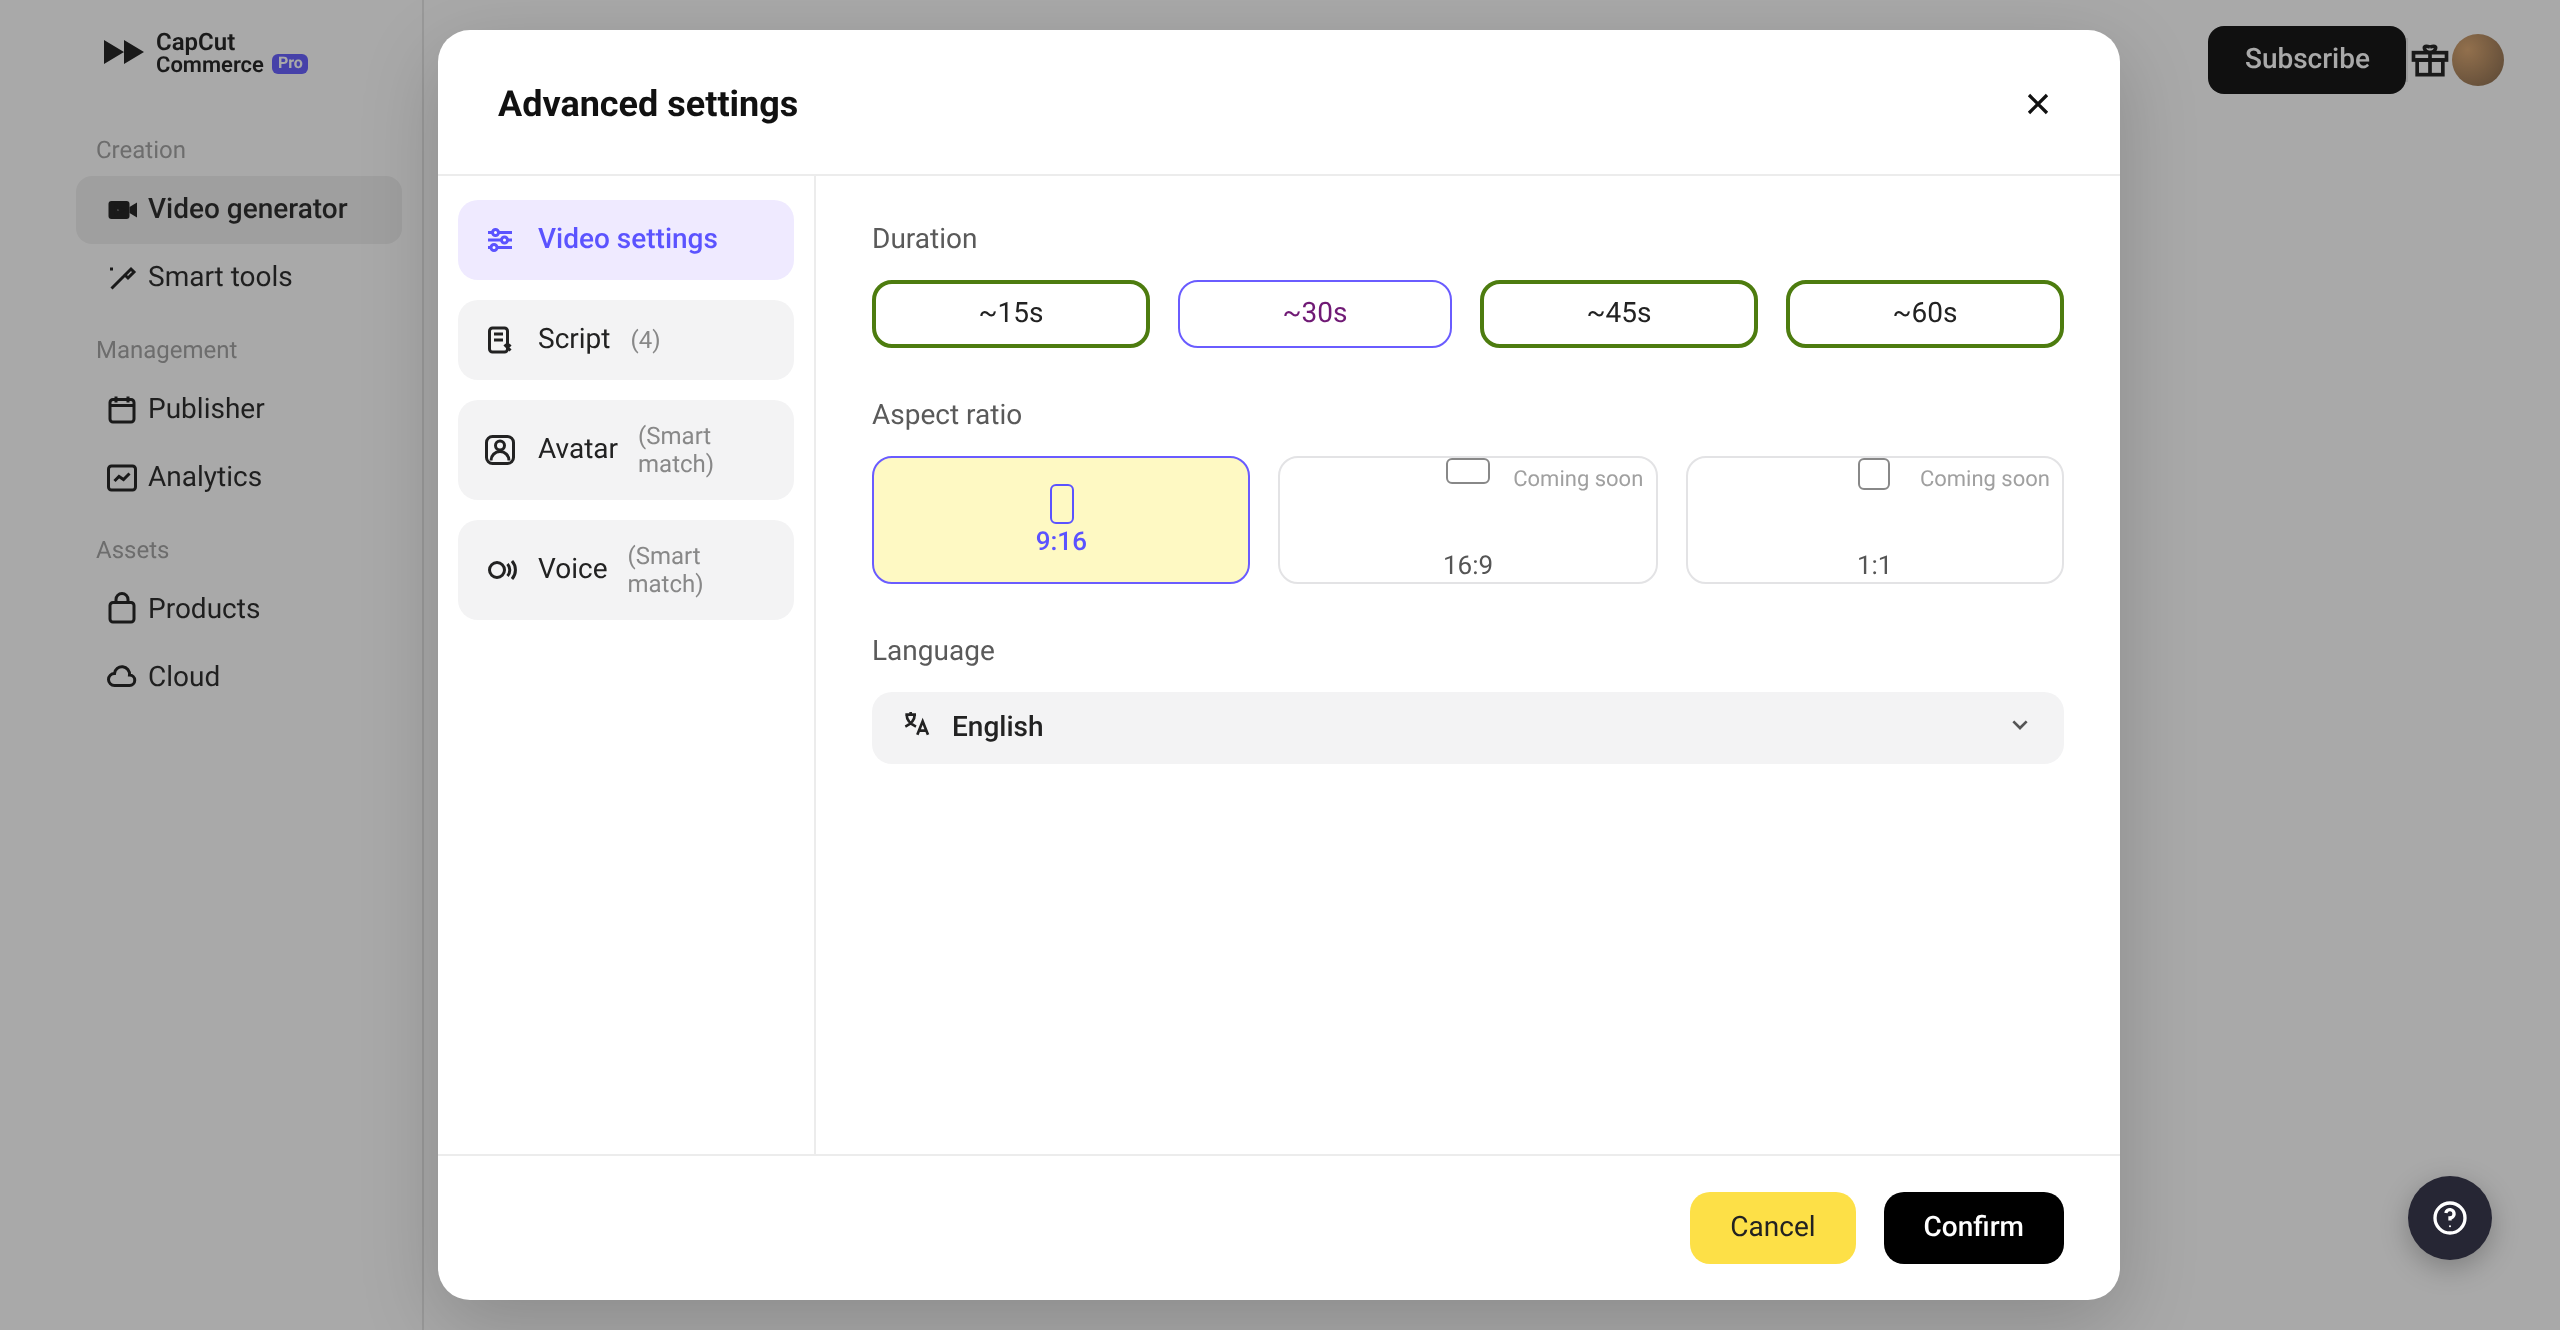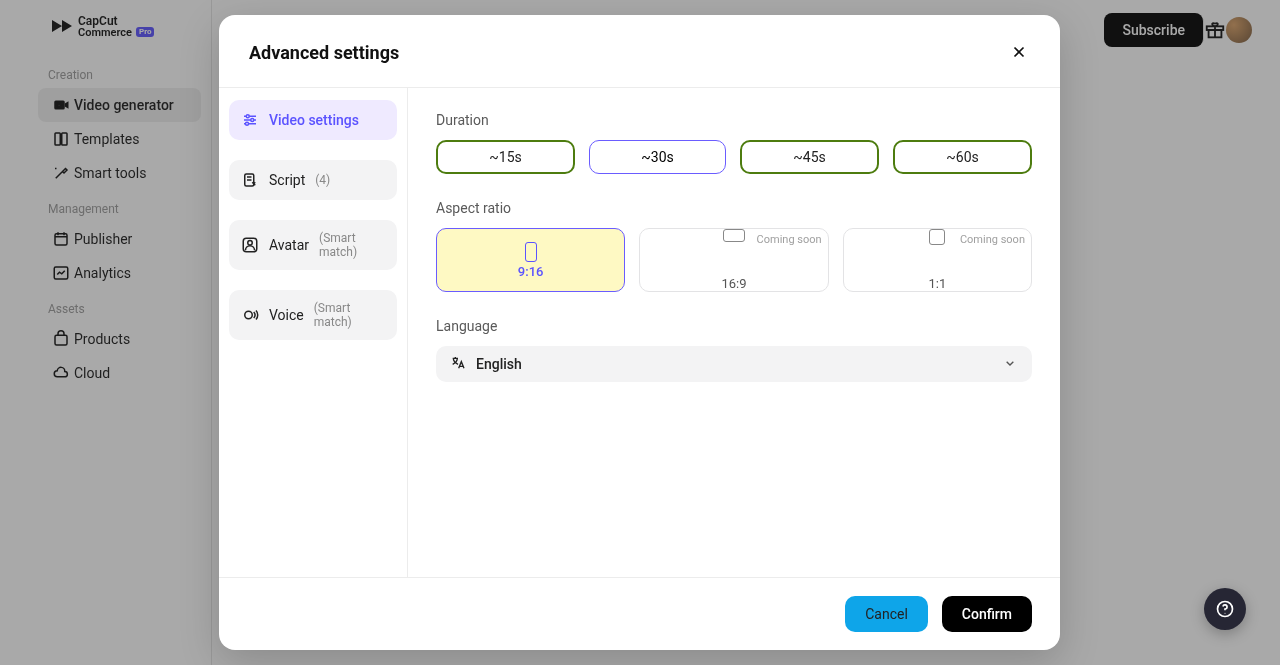--- a/index.html
+++ b/index.html
@@ -26,47 +26,47 @@
   .avatar { width:26px; height:26px; border-radius:50%; background:radial-gradient(circle at 30% 30%, #d9a066, #7a5c3e); cursor:pointer; }
 
   
   .backdrop { position:absolute; inset:0; background:rgba(40,40,40,0.40); }
   .modal { position:absolute; left:219px; top:15px; width:841px; height:635px; background:#fff; border-radius:16px; box-shadow:0 12px 40px rgba(0,0,0,0.18); display:flex; flex-direction:column; overflow:hidden; }
   .modal-header { padding:26px 30px 24px 30px; display:flex; align-items:center; justify-content:space-between;text-align:center; }
   .modal-title { font-size:18px; font-weight:700; color:#111; }
   .close-btn { width:22px; height:22px; cursor:pointer; display:flex; align-items:center; justify-content:center; color:#111; }
   .modal-body { display:flex; flex:1; border-top:1px solid #ececec; min-height:0; }
   .modal-nav { width:189px; border-right:1px solid #ececec; padding:12px 10px; }
-  .mnav-item { display:flex; align-items:center; gap:10px; padding:11px 12px; border-radius:10px; background:#f3f3f4; margin-bottom:20px; font-size:14px; color:#222; cursor:pointer; }
+  .mnav-item { display:flex; align-items:center; gap:10px; padding:11px 12px; border-radius:10px; background:#f3f3f4; margin-bottom:10px; font-size:14px; color:#222; cursor:pointer; }
   .mnav-item.active { background:#efeaff; color:#5b53ff; font-weight:500; }
   .mnav-item.active .mnav-icon svg { stroke:#5b53ff; }
   .mnav-icon { width:18px; height:18px; display:flex; align-items:center; justify-content:center; }
   .mnav-sub { font-size:12px; color:#888; font-weight:400; }
 
   .modal-content { flex:1; padding:24px 28px 10px 28px; overflow:auto; }
   .field-label { font-size:14px; color:#5a5a5a; margin-bottom:12px; }
   .row { display:flex; gap:14px; margin-bottom:26px; }
   .chip { flex:1; border:2px solid #4d7c0f; border-radius:10px; height:34px; display:flex; align-items:center; justify-content:center; font-size:14px; color:#222; background:#fff; cursor:pointer; }
-  .chip.selected { border:1.5px solid #6a5cff; color:#000000; background:#fff; }
+  .chip.selected { border:1.5px solid #6a5cff; color:#701a75; background:#fff; }
   .ratio-card { flex:1; position:relative; border:1px solid #e3e3e5; border-radius:10px; height:64px; display:flex; flex-direction:column; align-items:center; justify-content:center; gap:2px; background:#fff; cursor:pointer; }
   .ratio-card.selected { border:1.5px solid #6a5cff; background:#fef9c3; color:#5b53ff; }
   .ratio-card .shape { border:1.6px solid currentColor; border-radius:3px; }
   .ratio-card .lbl { font-size:13px; }
   .ratio-card.selected .lbl { color:#5b53ff; font-weight:500; }
   .ratio-card .soon { position:absolute; top:4px; right:6px; font-size:11px; color:#a0a0a0; }
   .ratio-card.disabled { color:#555; cursor:default;justify-content:space-between; }
   .ratio-card.disabled .shape { border-color:#888; }
 
   .select { background:#f3f3f4; border-radius:10px; height:36px; display:flex; align-items:center; padding:0 14px; gap:10px; font-size:14px; color:#222; cursor:pointer; justify-content:space-between; }
   .select .left { display:flex; align-items:center; gap:10px; }
   .chev { color:#555; }
 
   .modal-footer { border-top:1px solid #ececec; padding:18px 28px; display:flex; justify-content:flex-end; gap:14px; }
   .btn { border:none; border-radius:10px; padding:10px 20px; font-size:14px; cursor:pointer; }
-  .btn-secondary { background:#0ea5e9; color:#222; }
+  .btn-secondary { background:#fde047; color:#222; }
   .btn-primary { background:#000; color:#fff; font-weight:500; }
 
   
   .help-bubble { position:absolute; right:34px; bottom:35px; width:42px; height:42px; border-radius:50%; background:#262634; display:flex; align-items:center; justify-content:center; color:#fff; cursor:pointer; box-shadow:0 4px 14px rgba(0,0,0,0.25); }
 </style>
 </head>
 <body>
 
 <aside class="sidebar">
   <div class="logo">
@@ -87,29 +87,20 @@
   <div class="side-section-label">Creation</div>
   <div class="side-item active">
     <span class="side-icon">
       <svg viewBox="0 0 24 24" width="18" height="18" fill="none" stroke="#111" stroke-width="2">
           <rect x="3" y="6" width="14" height="12" rx="2" fill="#111" stroke="none"></rect>
           <path d="M17 10 L22 7 V17 L17 14" fill="#111" stroke="none"></path>
           <path d="M8 10 L12 12 L8 14 Z" fill="#fff"></path>
         </svg>
     </span>
     <span>Video generator</span>
-  </div>
-  <div class="side-item">
-    <span class="side-icon">
-      <svg viewBox="0 0 24 24" width="18" height="18" fill="none" stroke="#111" stroke-width="2">
-          <rect x="4" y="4" width="7" height="16" rx="1"></rect>
-          <rect x="13" y="4" width="7" height="16" rx="1"></rect>
-        </svg>
-    </span>
-    <span>Templates</span>
   </div>
   <div class="side-item">
     <span class="side-icon">
       <svg viewBox="0 0 24 24" width="18" height="18" fill="none" stroke="#111" stroke-width="2">
           <path d="M5 19 L14 10 M14 10 L18 6 L20 8 L16 12 Z"></path>
           <path d="M4 6 L6 6 M5 5 L5 7"></path>
         </svg>
     </span>
     <span>Smart tools</span>
   </div>

